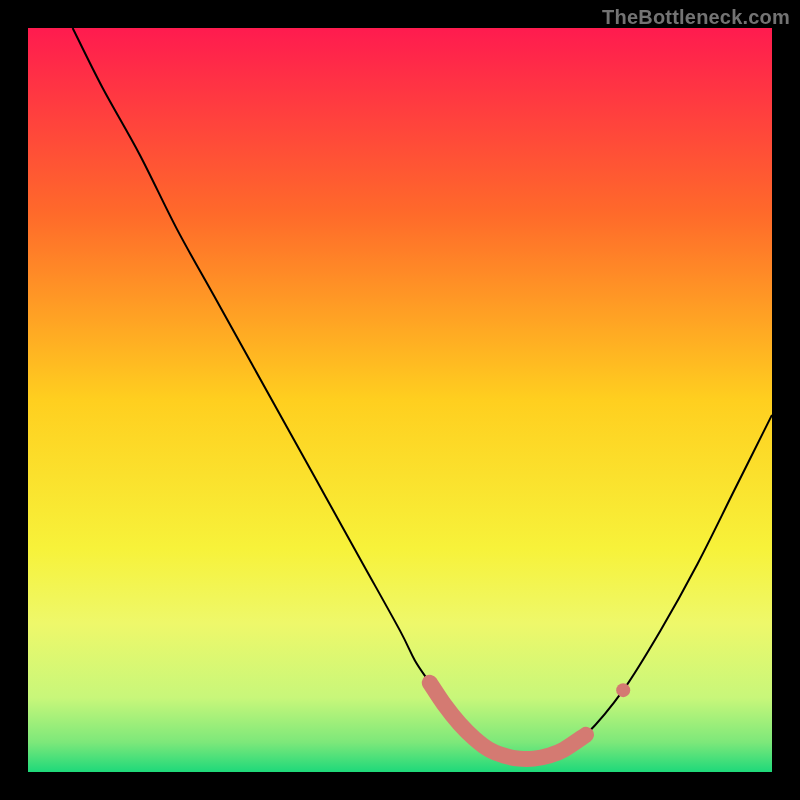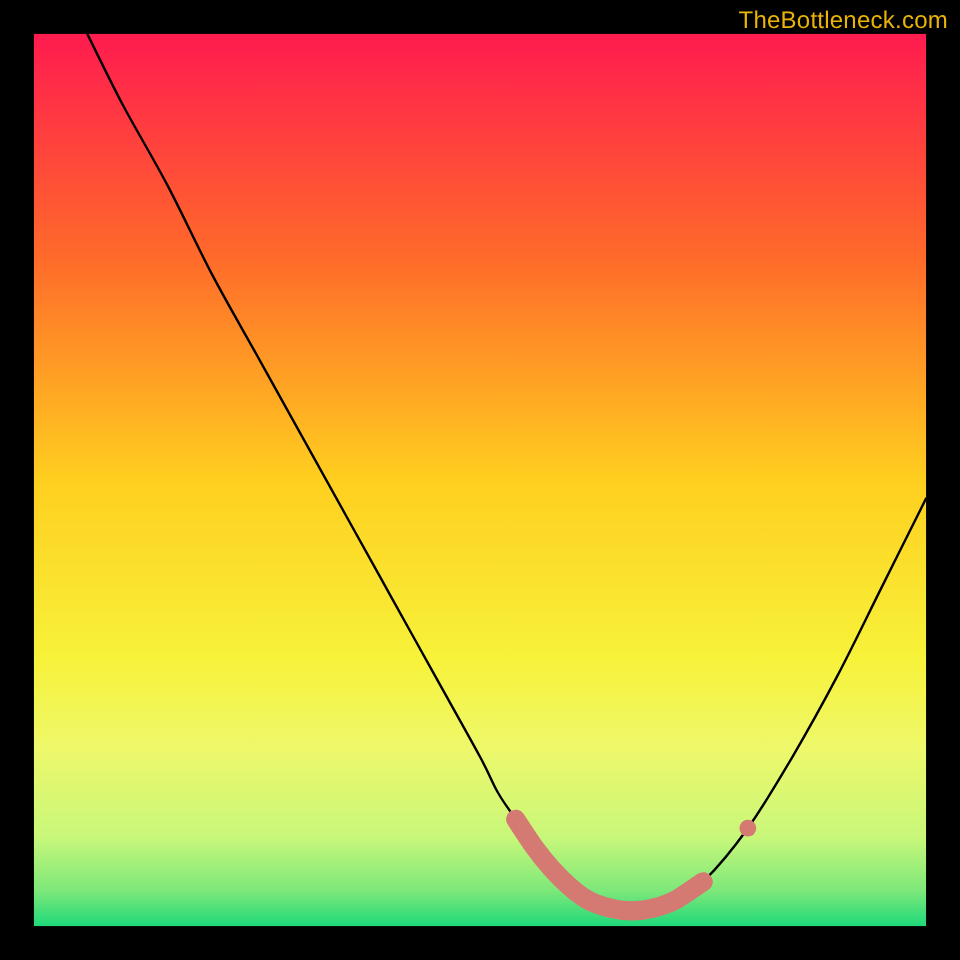--- a/index.html
+++ b/index.html
@@ -22,23 +22,23 @@
     left: 28px;
     top: 28px;
     width: 744px;
     height: 744px;
     overflow: hidden;
   }
   .watermark {
     position: absolute;
     top: 6px;
     right: 10px;
-    color: #eab308;
+    color: #737373;
     font-size: 20px;
-    font-weight: 400;
+    font-weight: 700;
     letter-spacing: 0.2px;
     z-index: 5;
   }
   svg { display: block; }
 </style>
 </head>
 <body>
 
 <div class="frame">
 

